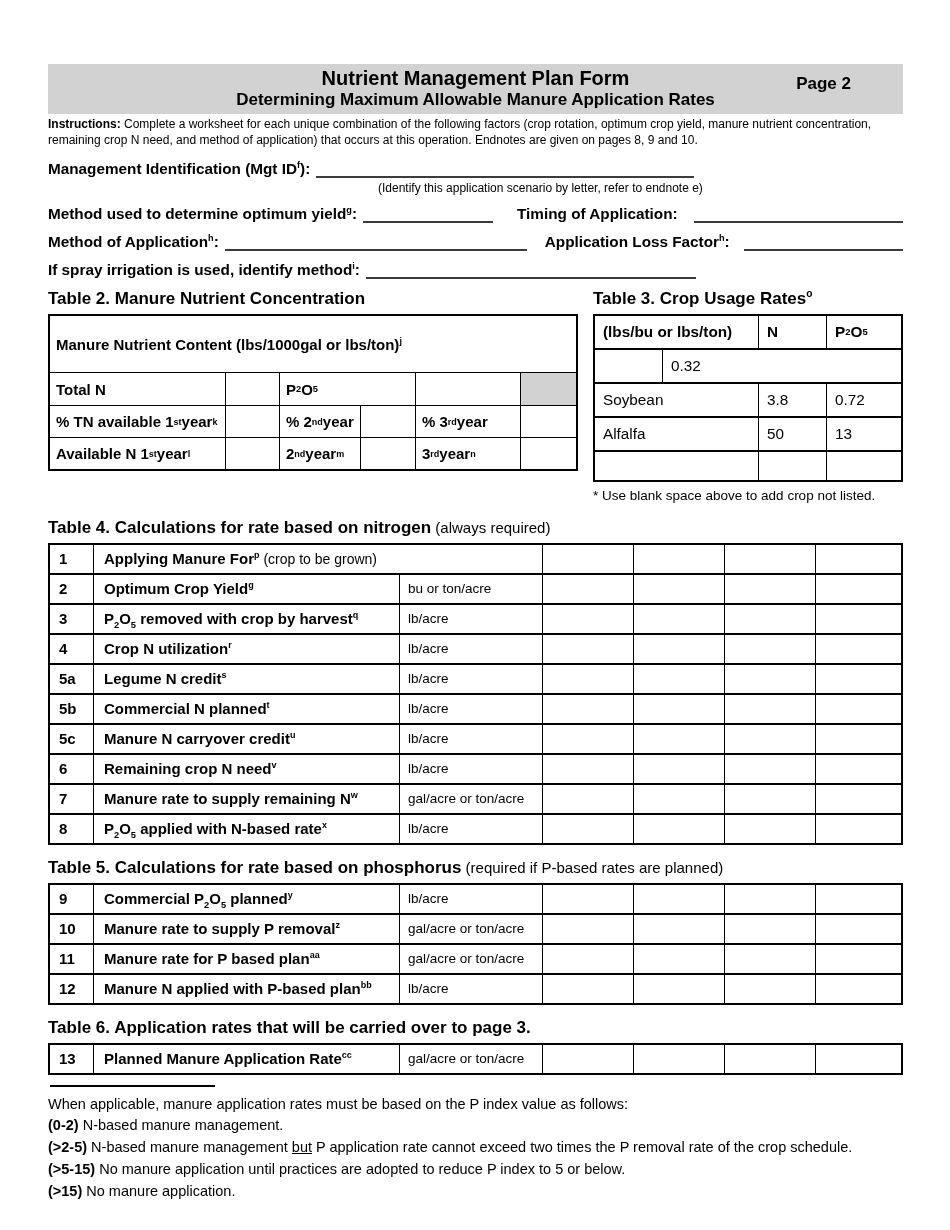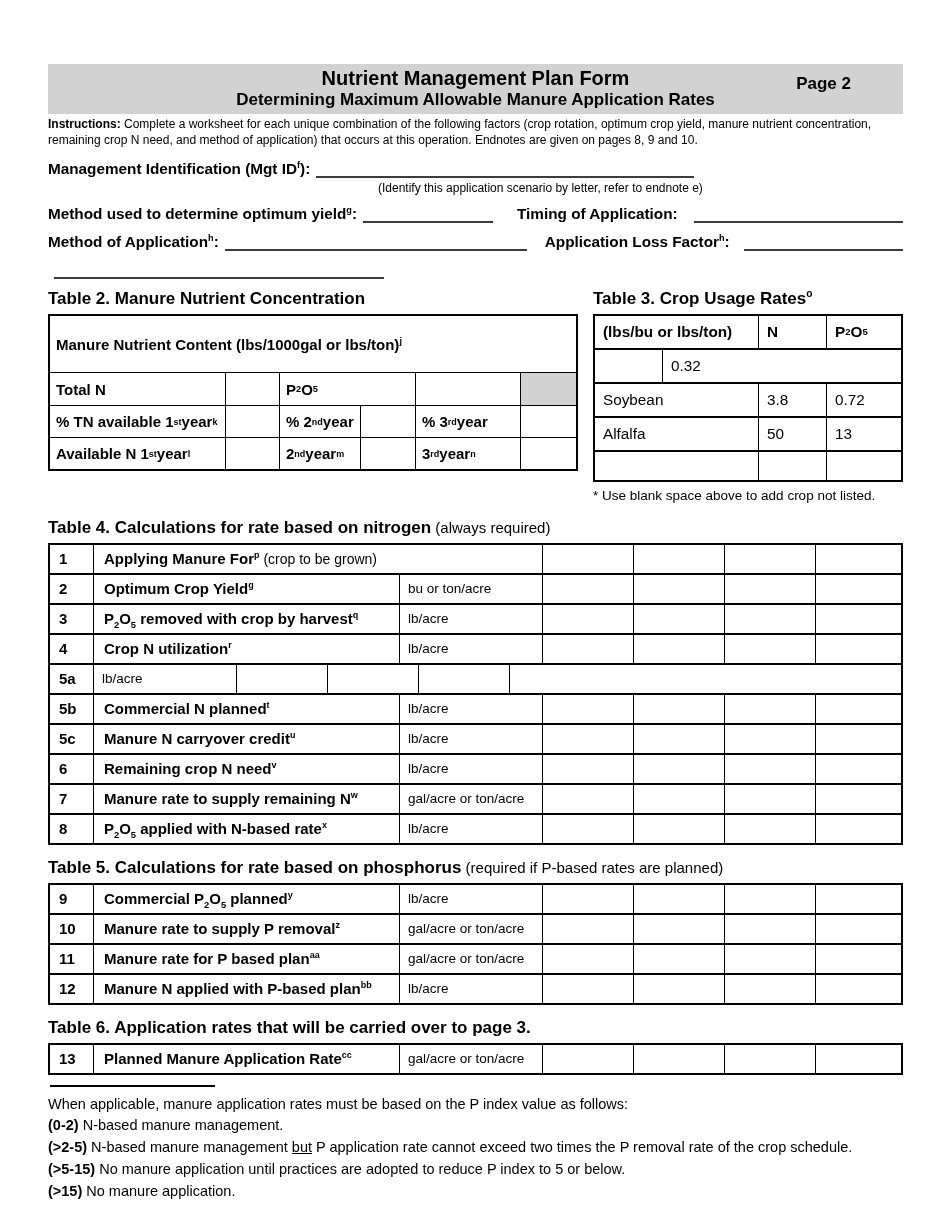--- a/index.html
+++ b/index.html
@@ -97,20 +97,21 @@
   <span style="margin-left:24px;">Timing of Application:</span>
   <span class="uline" style="flex:1;margin-left:16px;"></span>
 </div>
 <div class="field-row">
   <span>Method of Application<sup>h</sup>:</span>
   <span class="uline" style="width:302px;margin-left:6px;"></span>
   <span style="margin-left:18px;">Application Loss Factor<sup>h</sup>:</span>
   <span class="uline" style="flex:1;margin-left:14px;"></span>
 </div>
 <div class="field-row">
+  <span>If spray irrigation is used, identify method<sup>i</sup>:</span>
   <span class="uline" style="width:330px;margin-left:6px;"></span>
 </div>
 
 <div class="t2t3">
   <div class="col-left">
     <div class="tbl-title">Table 2. Manure Nutrient Concentration</div>
     <div class="table2">
       <div class="t2-row">
         <div class="t2-cell t2-content">
           <span><span>Manure Nutrient Content </span><b>(lbs/1000gal or lbs/ton)<sup>j</sup></b></span>
@@ -215,20 +216,23 @@
         <span>Crop N utilization<sup>r</sup></span>
       </div>
       <div class="c-cell c-unit">lb/acre</div>
       <div class="c-cell c-val"></div>
       <div class="c-cell c-val"></div>
       <div class="c-cell c-val"></div>
       <div class="c-cell c-val"></div>
     </div>
     <div class="c-row">
       <div class="c-cell c-num">5a</div>
+      <div class="c-cell c-label">
+        <span>Legume N credit<sup>s</sup></span>
+      </div>
       <div class="c-cell c-unit">lb/acre</div>
       <div class="c-cell c-val"></div>
       <div class="c-cell c-val"></div>
       <div class="c-cell c-val"></div>
       <div class="c-cell c-val"></div>
     </div>
     <div class="c-row">
       <div class="c-cell c-num">5b</div>
       <div class="c-cell c-label">
         <span>Commercial N planned<sup>t</sup></span>

